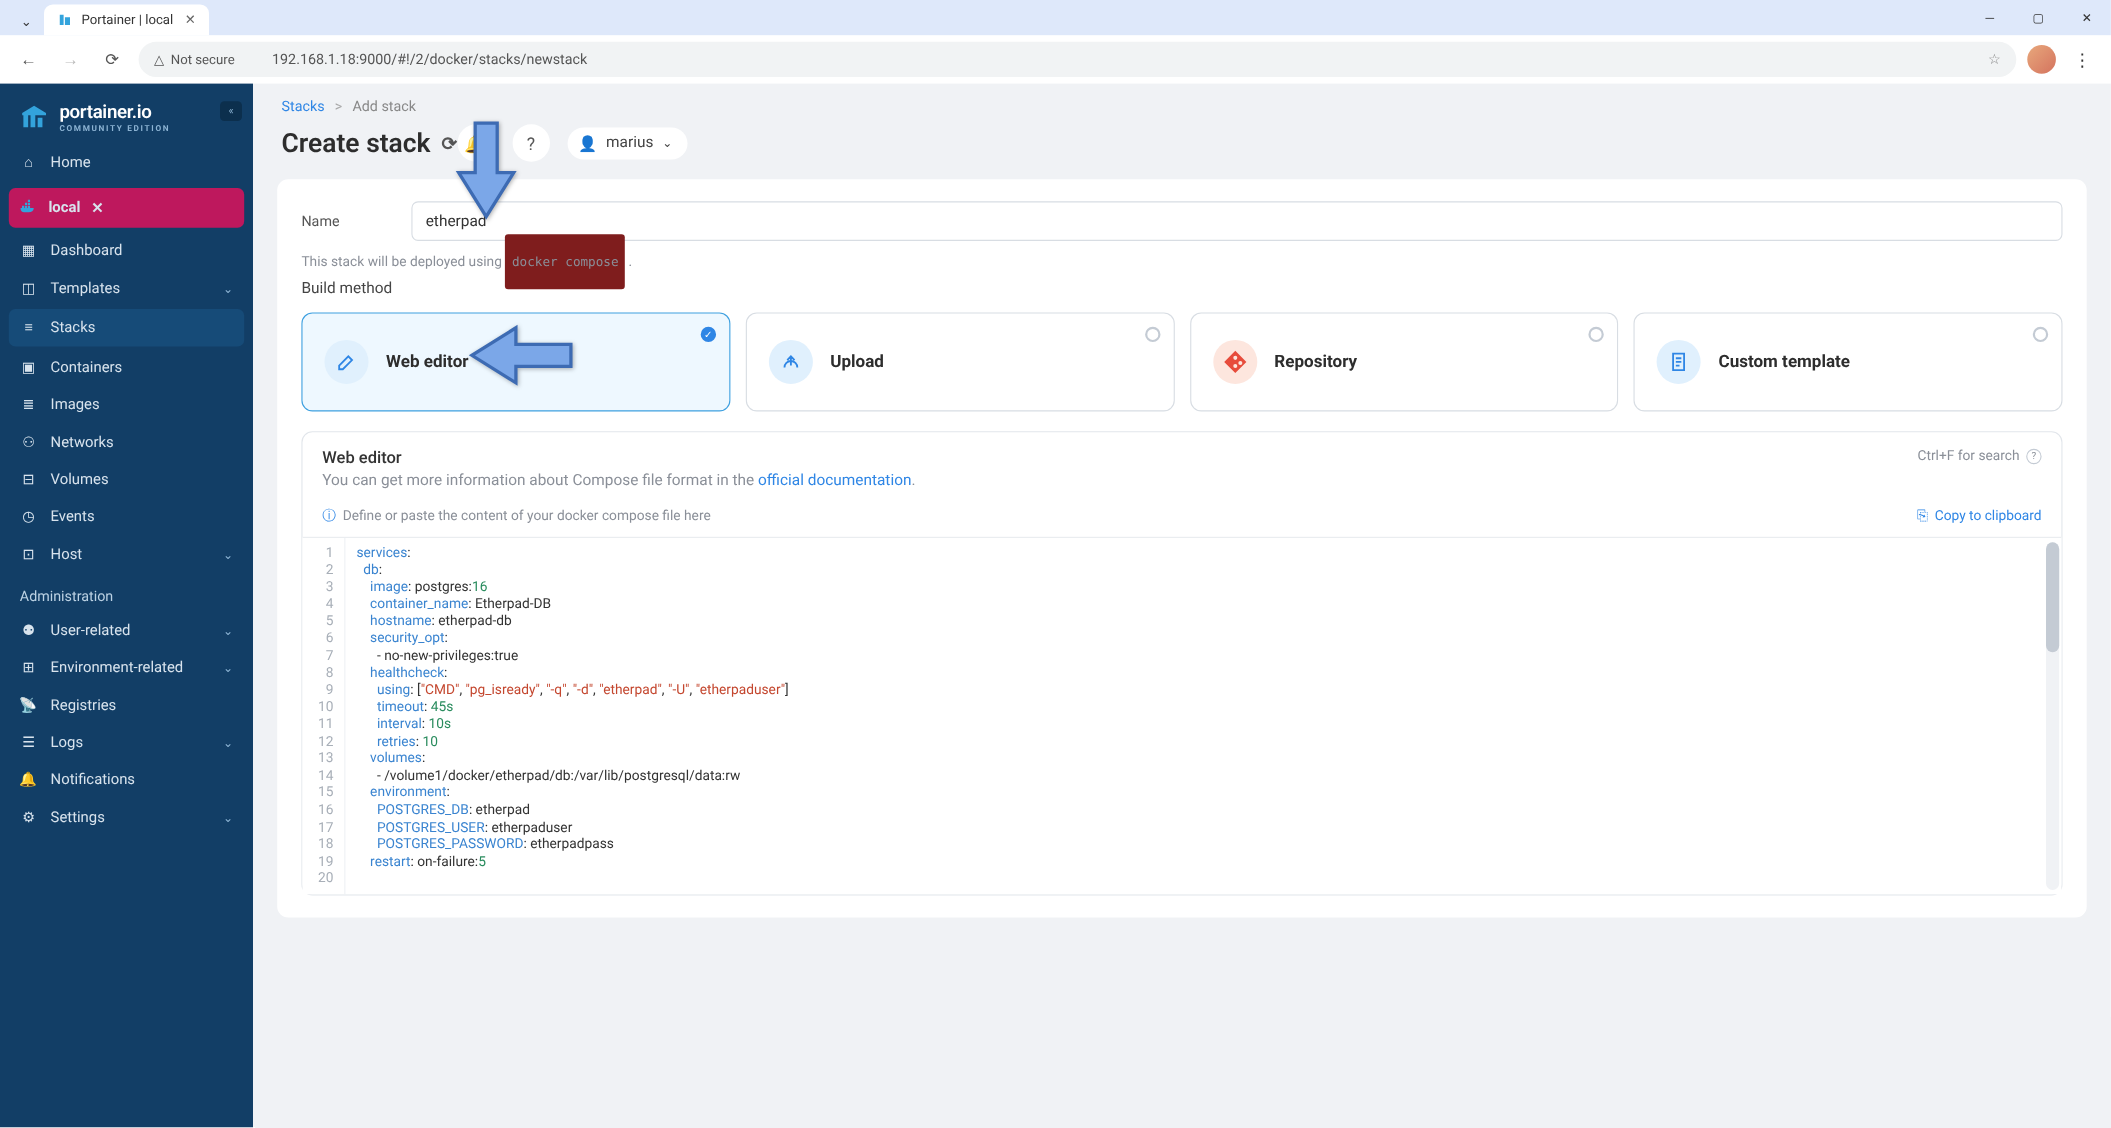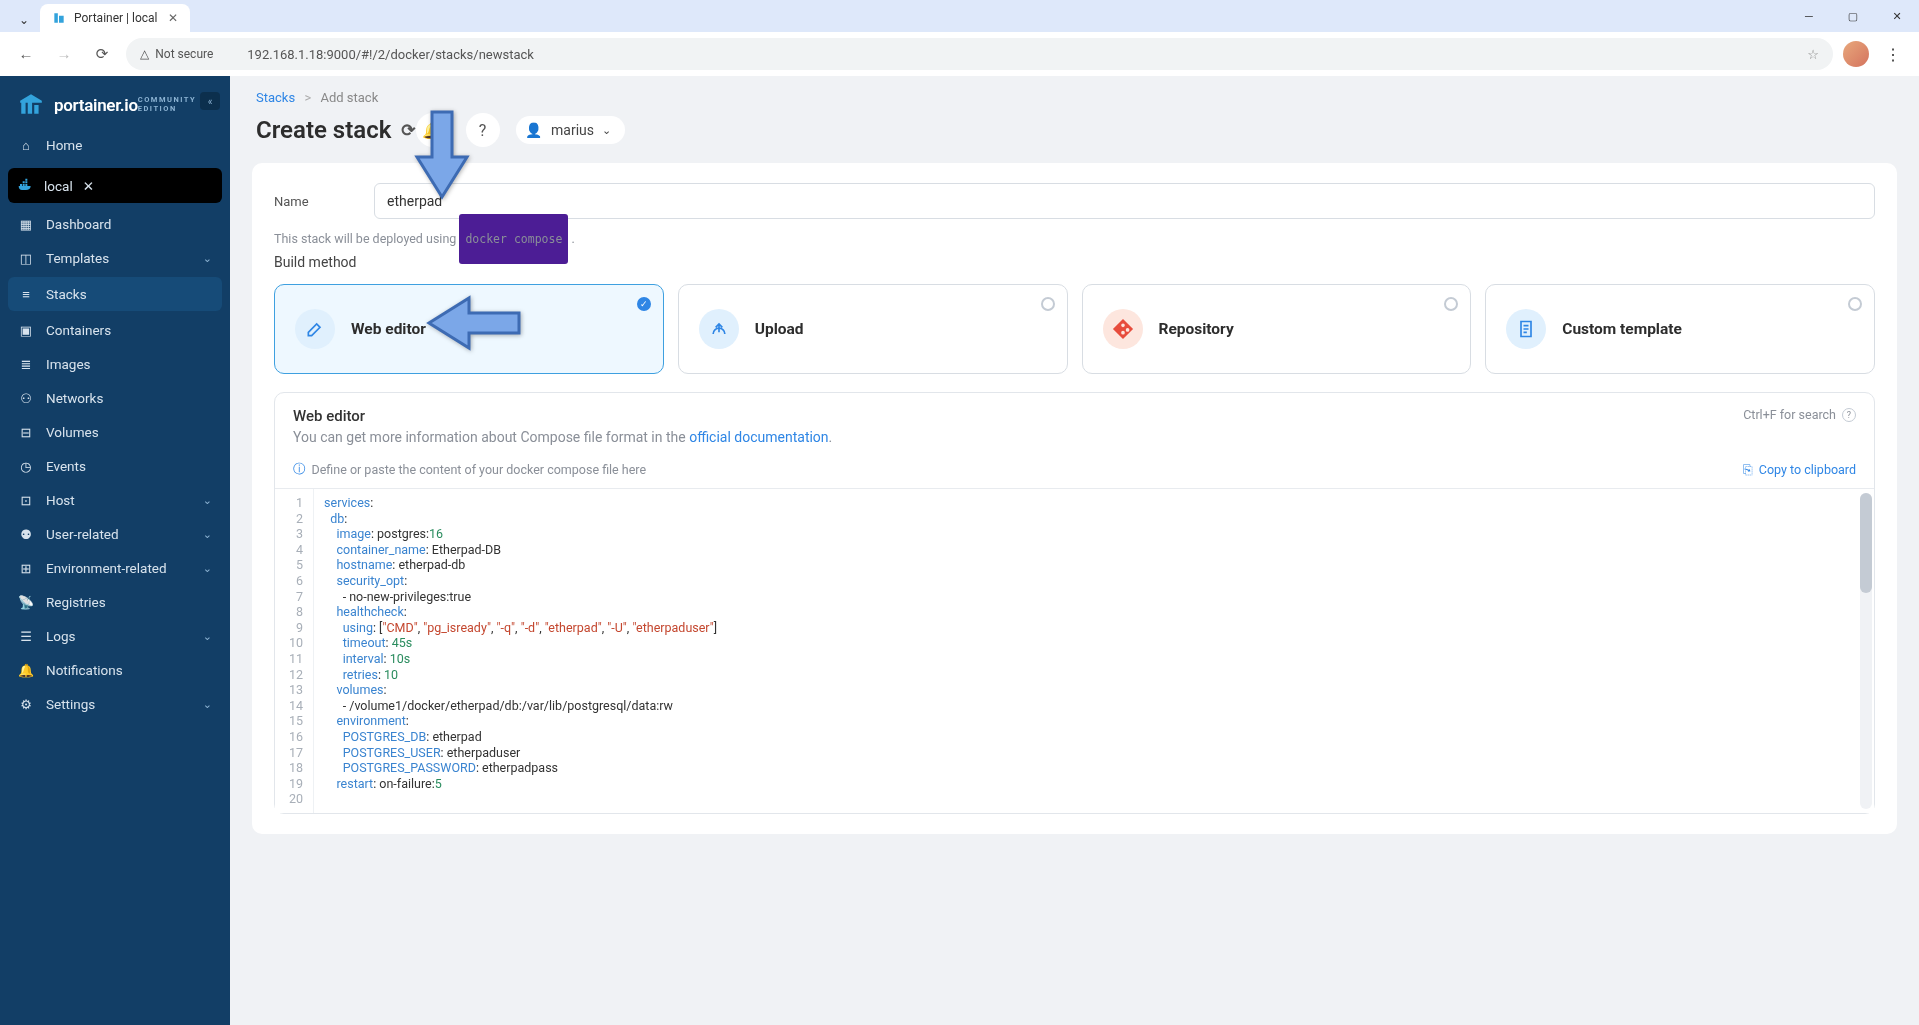--- a/index.html
+++ b/index.html
@@ -21,50 +21,50 @@
 .url-security { display: flex; align-items: center; gap: 6px; color: #555; font-size: 12px; }
 .url-text { flex: 1; color: #555; margin-left: 24px; }
 .avatar-btn { width: 26px; height: 26px; border-radius: 50%; background: linear-gradient(135deg, #e8a87c, #d4735e); }
 .overflow-btn { width: 28px; height: 28px; display: flex; align-items: center; justify-content: center; color: #333; font-size: 16px; }
 
 .app-layout { display: flex; height: calc(100vh - 76px); }
 
 .sidebar { width: 230px; background: #123e66; color: #d8e3ed; display: flex; flex-direction: column; font-size: 13.5px; position: relative; }
 .sidebar-logo { padding: 16px 18px 10px; display: flex; align-items: center; gap: 10px; position: relative; }
 .logo-icon { width: 26px; height: 26px; }
-.logo-text { display: flex; flex-direction: row; }
+.logo-text { display: flex; flex-direction: column; }
 .logo-main { font-size: 17px; font-weight: 600; color: #fff; letter-spacing: -0.3px; }
 .logo-sub { font-size: 7.5px; color: #8cb3d3; letter-spacing: 1.5px; font-weight: bold; }
 .sidebar-collapse { position: absolute; right: 10px; top: 16px; width: 20px; height: 18px; background: #0c2f4d; border-radius: 4px; display: flex; align-items: center; justify-content: center; font-size: 10px; color: #8cb3d3; }
 
 .sidebar-item { padding: 9px 18px; display: flex; align-items: center; gap: 12px; cursor: pointer; color: #d8e3ed; position: relative; }
 .sidebar-item.active { background: #164b78; border-radius: 6px; margin: 2px 8px; padding: 9px 10px; }
 .sidebar-item .si-icon { width: 16px; display: inline-flex; justify-content: center; font-size: 13px; }
 .sidebar-item .si-chevron { margin-left: auto; font-size: 11px; color: #8cb3d3; }
 
-.sidebar-env { background: #000000; border-radius: 6px; margin: 6px 8px 4px; padding: 9px 10px; display: flex; align-items: center; gap: 10px; }
+.sidebar-env { background: #be185d; border-radius: 6px; margin: 6px 8px 4px; padding: 9px 10px; display: flex; align-items: center; gap: 10px; font-weight: bold; }
 .sidebar-section-title { padding: 14px 18px 6px; font-size: 13px; color: #bcd2e4; }
 
 .main { flex: 1; background: #f0f2f5; overflow-y: auto; }
 .breadcrumb { padding: 14px 26px 4px; font-size: 13px; color: #888; }
 .breadcrumb a { color: #2f86e5; text-decoration: none; }
 .breadcrumb .sep { margin: 0 6px; color: #aaa; }
 .page-header { padding: 4px 26px 16px; display: flex; align-items: center; justify-content: flex-start; }
 .page-title { font-size: 24px; font-weight: 600; color: #2d2d2d; display: flex; align-items: center; gap: 10px; }
 .header-actions { display: flex; align-items: center; gap: 16px; }
 .header-icon-btn { width: 34px; height: 34px; border-radius: 50%; background: #fff; display: flex; align-items: center; justify-content: center; color: #555; position: relative; }
 .notif-dot { position: absolute; top: 7px; right: 8px; width: 6px; height: 6px; background: #e74c3c; border-radius: 50%; }
 .user-menu { background: #fff; border-radius: 20px; padding: 6px 14px 6px 10px; display: flex; align-items: center; gap: 8px; color: #444; font-size: 14px; }
 
 .card { background: #fff; border-radius: 10px; margin: 0 22px 18px; padding: 20px 22px; }
 .form-row { display: flex; align-items: center; gap: 40px; margin-bottom: 12px; }
 .form-label { font-size: 13px; color: #555; width: 60px; }
 .form-input { flex: 1; border: 1px solid #d8dde3; border-radius: 6px; padding: 9px 12px; font-size: 14px; color: #333; }
 .form-hint { font-size: 12.5px; color: #8a8f98; margin-top: 8px; }
-.form-hint code { background: #4c1d95; padding: 18px 6px; border-radius: 3px; font-family: monospace; font-size: 11.5px; }
+.form-hint code { background: #7f1d1d; padding: 18px 6px; border-radius: 3px; font-family: monospace; font-size: 11.5px; }
 
 .section-heading { font-size: 14px; color: #444; margin: 8px 0 14px; }
 
 .method-grid { display: grid; grid-template-columns: repeat(4, 1fr); gap: 14px; }
 .method-card { border: 1px solid #d8dde3; border-radius: 10px; padding: 24px 20px; display: flex; align-items: center; gap: 16px; position: relative; cursor: pointer; background: #fff; }
 .method-card.selected { border-color: #3ea0e0; background: #eef8ff; }
 .method-icon { width: 40px; height: 40px; border-radius: 50%; display: flex; align-items: center; justify-content: center; font-size: 18px; }
 .method-icon.blue { background: #e0f0fd; color: #2f86e5; }
 .method-icon.orange { background: #fde6de; color: #e74c3c; }
 .method-label { font-size: 15.5px; font-weight: 700; color: #2d2d2d; }
@@ -196,20 +196,21 @@
     <div class="sidebar-item">
       <span class="si-icon">◷</span>
       <span>Events</span>
     </div>
     <div class="sidebar-item">
       <span class="si-icon">⊡</span>
       <span>Host</span>
       <span class="si-chevron">⌄</span>
     </div>
 
+    <div class="sidebar-section-title">Administration</div>
 
     <div class="sidebar-item">
       <span class="si-icon">⚉</span>
       <span>User-related</span>
       <span class="si-chevron">⌄</span>
     </div>
     <div class="sidebar-item">
       <span class="si-icon">⊞</span>
       <span>Environment-related</span>
       <span class="si-chevron">⌄</span>

